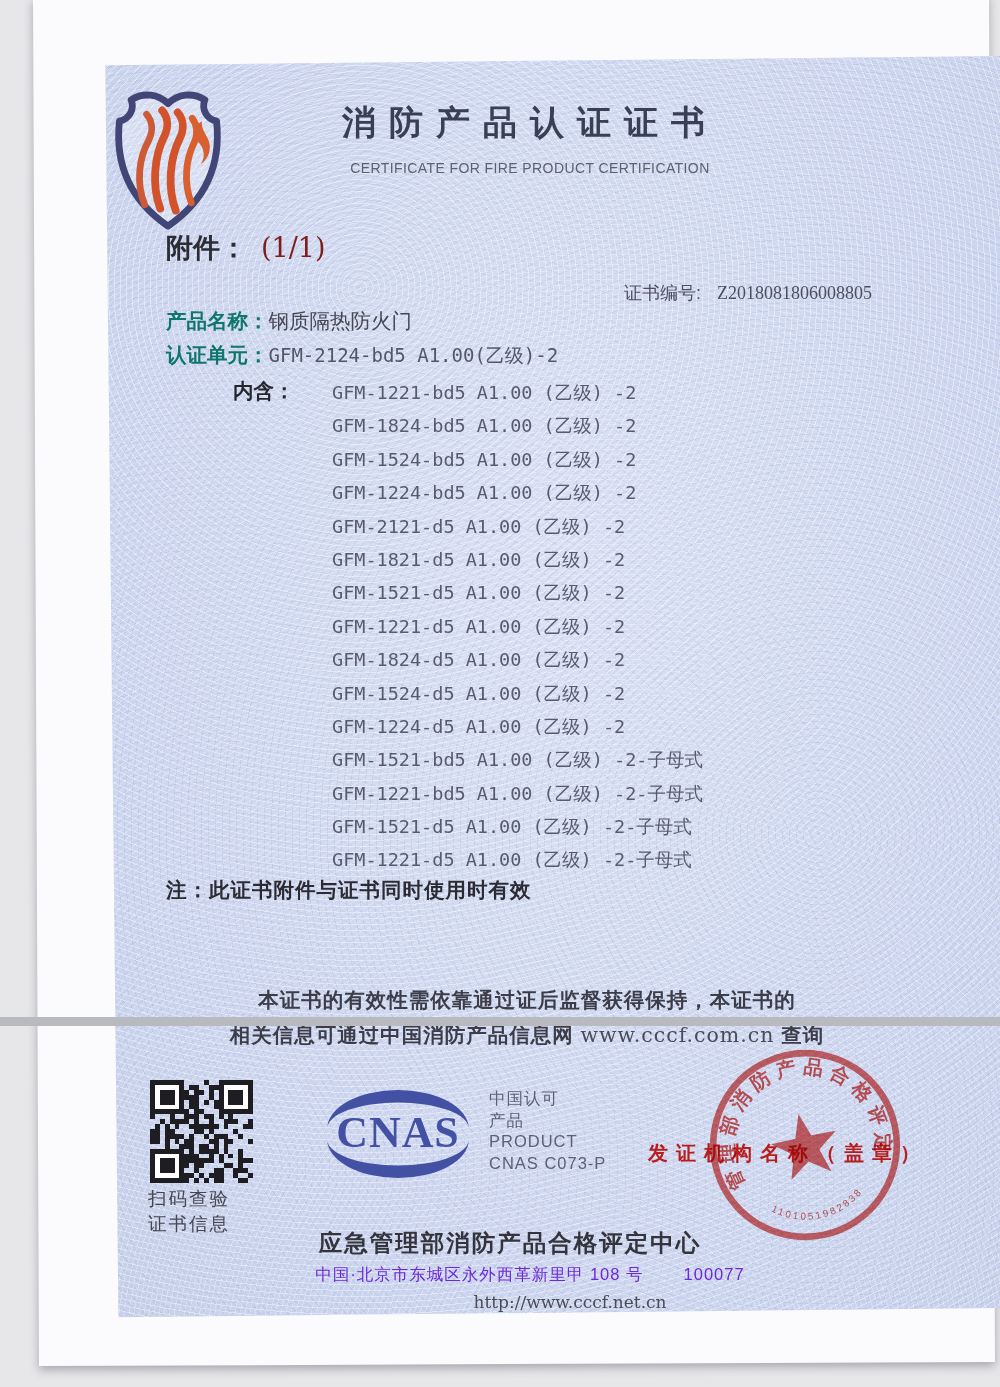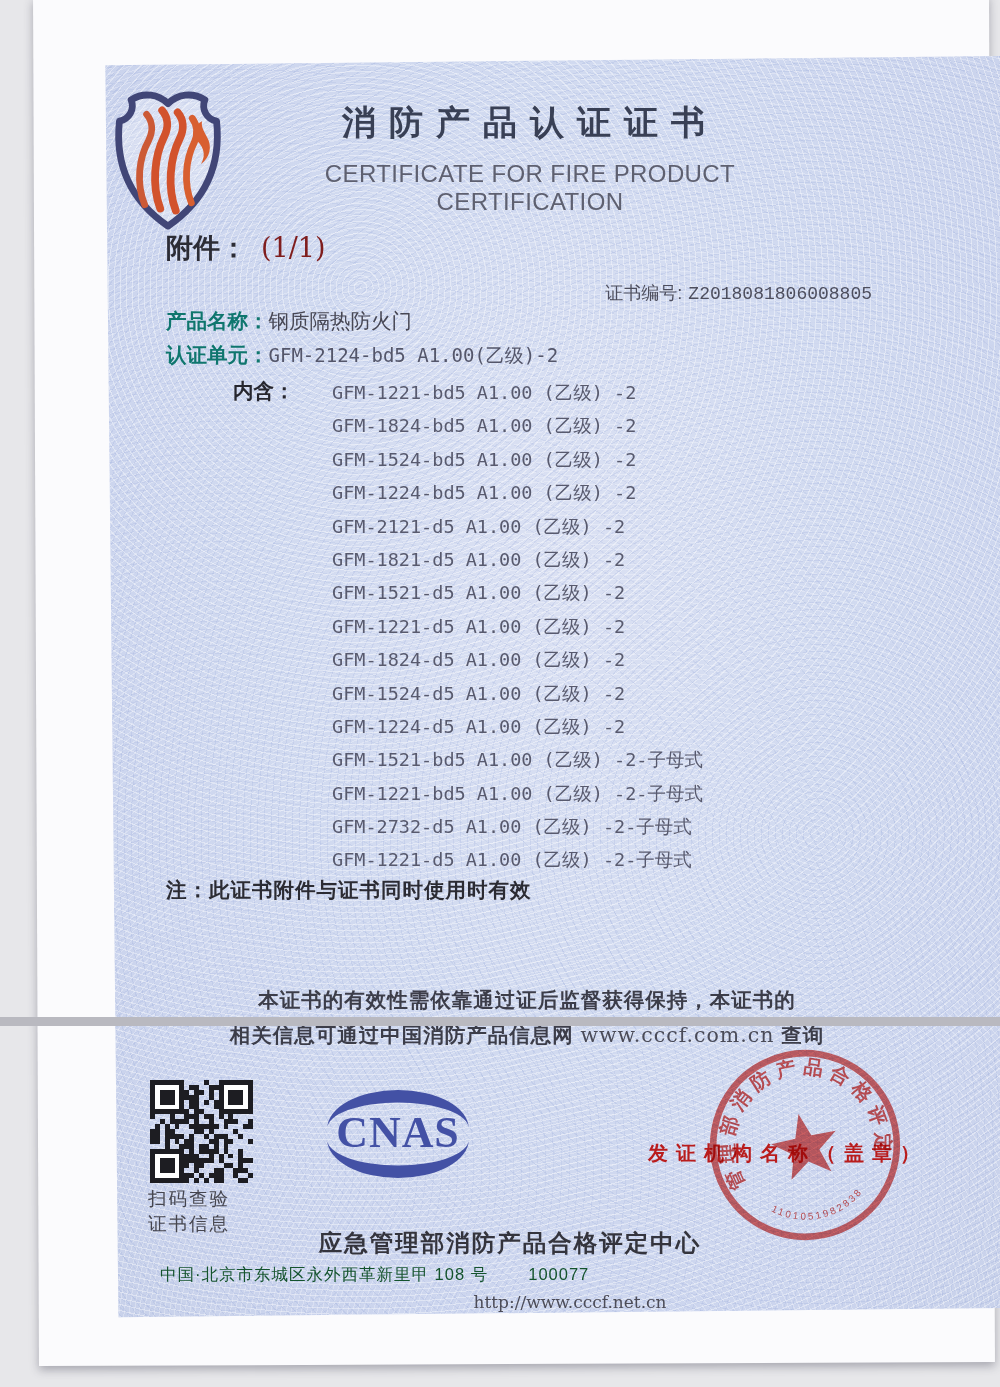--- a/index.html
+++ b/index.html
@@ -36,27 +36,27 @@
   .abs{position:absolute;}
   
   .logo{left:100px;top:86px;width:136px;height:150px;}
   .title-cn{
     left:260px;top:100px;width:540px;text-align:center;
     font-family:"Liberation Serif",serif;
     font-size:34px;font-weight:700;letter-spacing:13px;color:#394055;
   }
   .title-en{
     left:230px;top:160px;width:600px;text-align:center;
-    font-size:24px;color:#5e6070;letter-spacing:.4px;font-weight:500;
+    font-size:14px;color:#5e6070;letter-spacing:.4px;font-weight:500;
   }
   
   .attach{left:166px;top:230px;font-size:27px;font-weight:600;color:#2c2c35;}
   .attach .val{font-family:"DejaVu Serif","Liberation Serif",serif;font-weight:400;margin-left:14px;color:#7f1d1d;}
   .certno{left:500px;top:281px;width:372px;text-align:right;font-size:18px;color:#4d4e5e;}
-  .certno .val{font-family:Liberation Mono, monospace;margin-left:6px;}
+  .certno .val{font-family:Liberation Serif, serif;margin-left:16px;}
   
   .frow{font-size:20.5px;color:#474754;}
   .frow .lab{font-weight:700;color:#0f766e;}
   .prod{left:166px;top:307px;}
   .unit{left:166px;top:341px;}
   .mono{font-family:"DejaVu Sans Mono","Liberation Mono",monospace;font-size:19px;color:#54566a;}
   .contains-lab{left:233px;top:377px;font-size:20.5px;font-weight:700;color:#26262e;}
   .gfm-list{left:300px;top:376px;}
   .gfm-list div{
     height:33.4px;line-height:33.4px;
@@ -75,21 +75,21 @@
   .qr-cap{left:148px;top:1186px;width:130px;font-size:18.5px;line-height:25px;color:#46464f;letter-spacing:2px;}
   .cnas-logo{left:312px;top:1086px;width:172px;height:96px;}
   .cnas-text{left:489px;top:1088px;font-size:16.5px;line-height:21.5px;color:#5d6076;letter-spacing:1px;}
   .seal-overlay{
     left:648px;top:1140px;z-index:3;
     font-size:20px;letter-spacing:8px;color:#b91c1c;font-weight:600;white-space:nowrap;
   }
   .seal{left:703px;top:1043px;width:204px;height:204px;z-index:4;transform:rotate(-12deg);mix-blend-mode:multiply;opacity:.92;}
   
   .foot-org{left:250px;top:1227px;width:520px;text-align:center;font-size:23.5px;font-weight:700;color:#34343d;letter-spacing:2px;}
-  .foot-addr{left:160px;top:1264px;width:740px;font-size:16.5px;color:#14532d;letter-spacing:1px;}
+  .foot-addr{left:160px;top:1264px;width:740px;text-align:center;font-size:16.5px;color:#6d28d9;letter-spacing:1px;}
   .foot-addr .zip{margin-left:40px;}
   .foot-url{left:200px;top:1292px;width:740px;text-align:center;font-size:17px;color:#4c4c58;
     font-family:"DejaVu Serif","Liberation Serif",serif;}
 </style>
 </head>
 <body>
 
 <div class="stage">
   <div class="paper">
     <div class="panel"></div>
@@ -131,21 +131,21 @@
     <div>GFM-1224-bd5 A1.00 (乙级) -2</div>
     <div>GFM-2121-d5 A1.00 (乙级) -2</div>
     <div>GFM-1821-d5 A1.00 (乙级) -2</div>
     <div>GFM-1521-d5 A1.00 (乙级) -2</div>
     <div>GFM-1221-d5 A1.00 (乙级) -2</div>
     <div>GFM-1824-d5 A1.00 (乙级) -2</div>
     <div>GFM-1524-d5 A1.00 (乙级) -2</div>
     <div>GFM-1224-d5 A1.00 (乙级) -2</div>
     <div>GFM-1521-bd5 A1.00 (乙级) -2-子母式</div>
     <div>GFM-1221-bd5 A1.00 (乙级) -2-子母式</div>
-    <div>GFM-2732-d5 A1.00 (乙级) -2-子母式</div>
+    <div>GFM-1521-d5 A1.00 (乙级) -2-子母式</div>
     <div>GFM-1221-d5 A1.00 (乙级) -2-子母式</div>
   </div>
 
   <div class="abs note">注：此证书附件与证书同时使用时有效</div>
 
   <div class="abs st1 stline">本证书的有效性需依靠通过证后监督获得保持，本证书的</div>
   <div class="abs st2 stline">
     <span>相关信息可通过中国消防产品信息网 </span><span class="url">www.cccf.com.cn</span><span> 查询</span>
   </div>
 
@@ -312,20 +312,26 @@
     <div>证书信息</div>
   </div>
 
   <div class="abs cnas-logo">
     <svg viewBox="0 0 180 100" width="172" height="96">
       <path d="M 16,44 A 74,40 0 0 1 164,44 A 74,27 0 0 0 16,44 Z" fill="#4351a5"></path>
       <path d="M 16,56 A 74,40 0 0 0 164,56 A 74,27 0 0 1 16,56 Z" fill="#4351a5"></path>
       <text x="90" y="64" text-anchor="middle" font-family="'Liberation Serif',serif" font-size="46" font-weight="bold" letter-spacing="1" fill="#4351a5">CNAS</text>
     </svg>
   </div>
+  <div class="abs cnas-text">
+    <div>中国认可</div>
+    <div>产品</div>
+    <div>PRODUCT</div>
+    <div>CNAS C073-P</div>
+  </div>
 
   <div class="abs seal-overlay">发证机构名称（盖章）</div>
 
   <div class="abs seal">
     <svg viewBox="0 0 200 200" width="204" height="204">
       <defs>
         <path id="sealArc" d="M 36.6,129.6 A 70,70 0 1 1 163.4,129.6" fill="none"></path>
         <path id="sealNum" d="M 56,158 A 71,71 0 0 0 144,158" fill="none"></path>
       </defs>
       <circle cx="100" cy="100" r="90" fill="none" stroke="#d94a48" stroke-width="6.5" opacity=".9"></circle>

